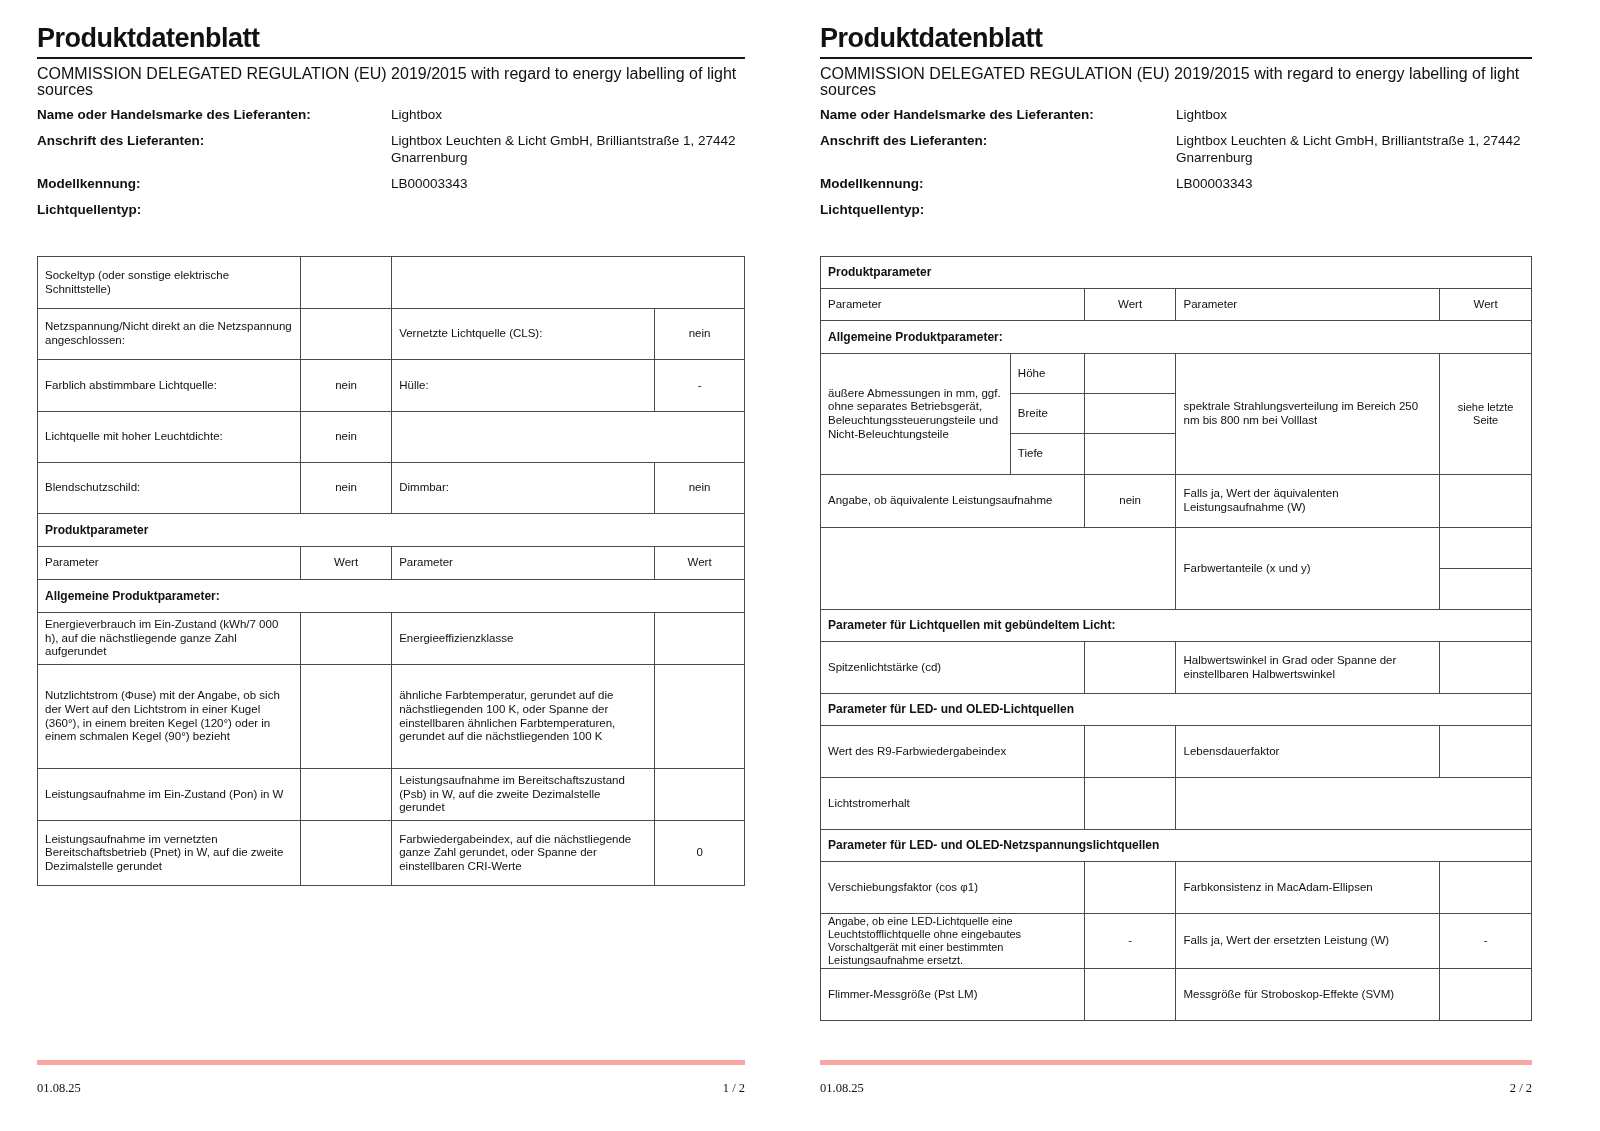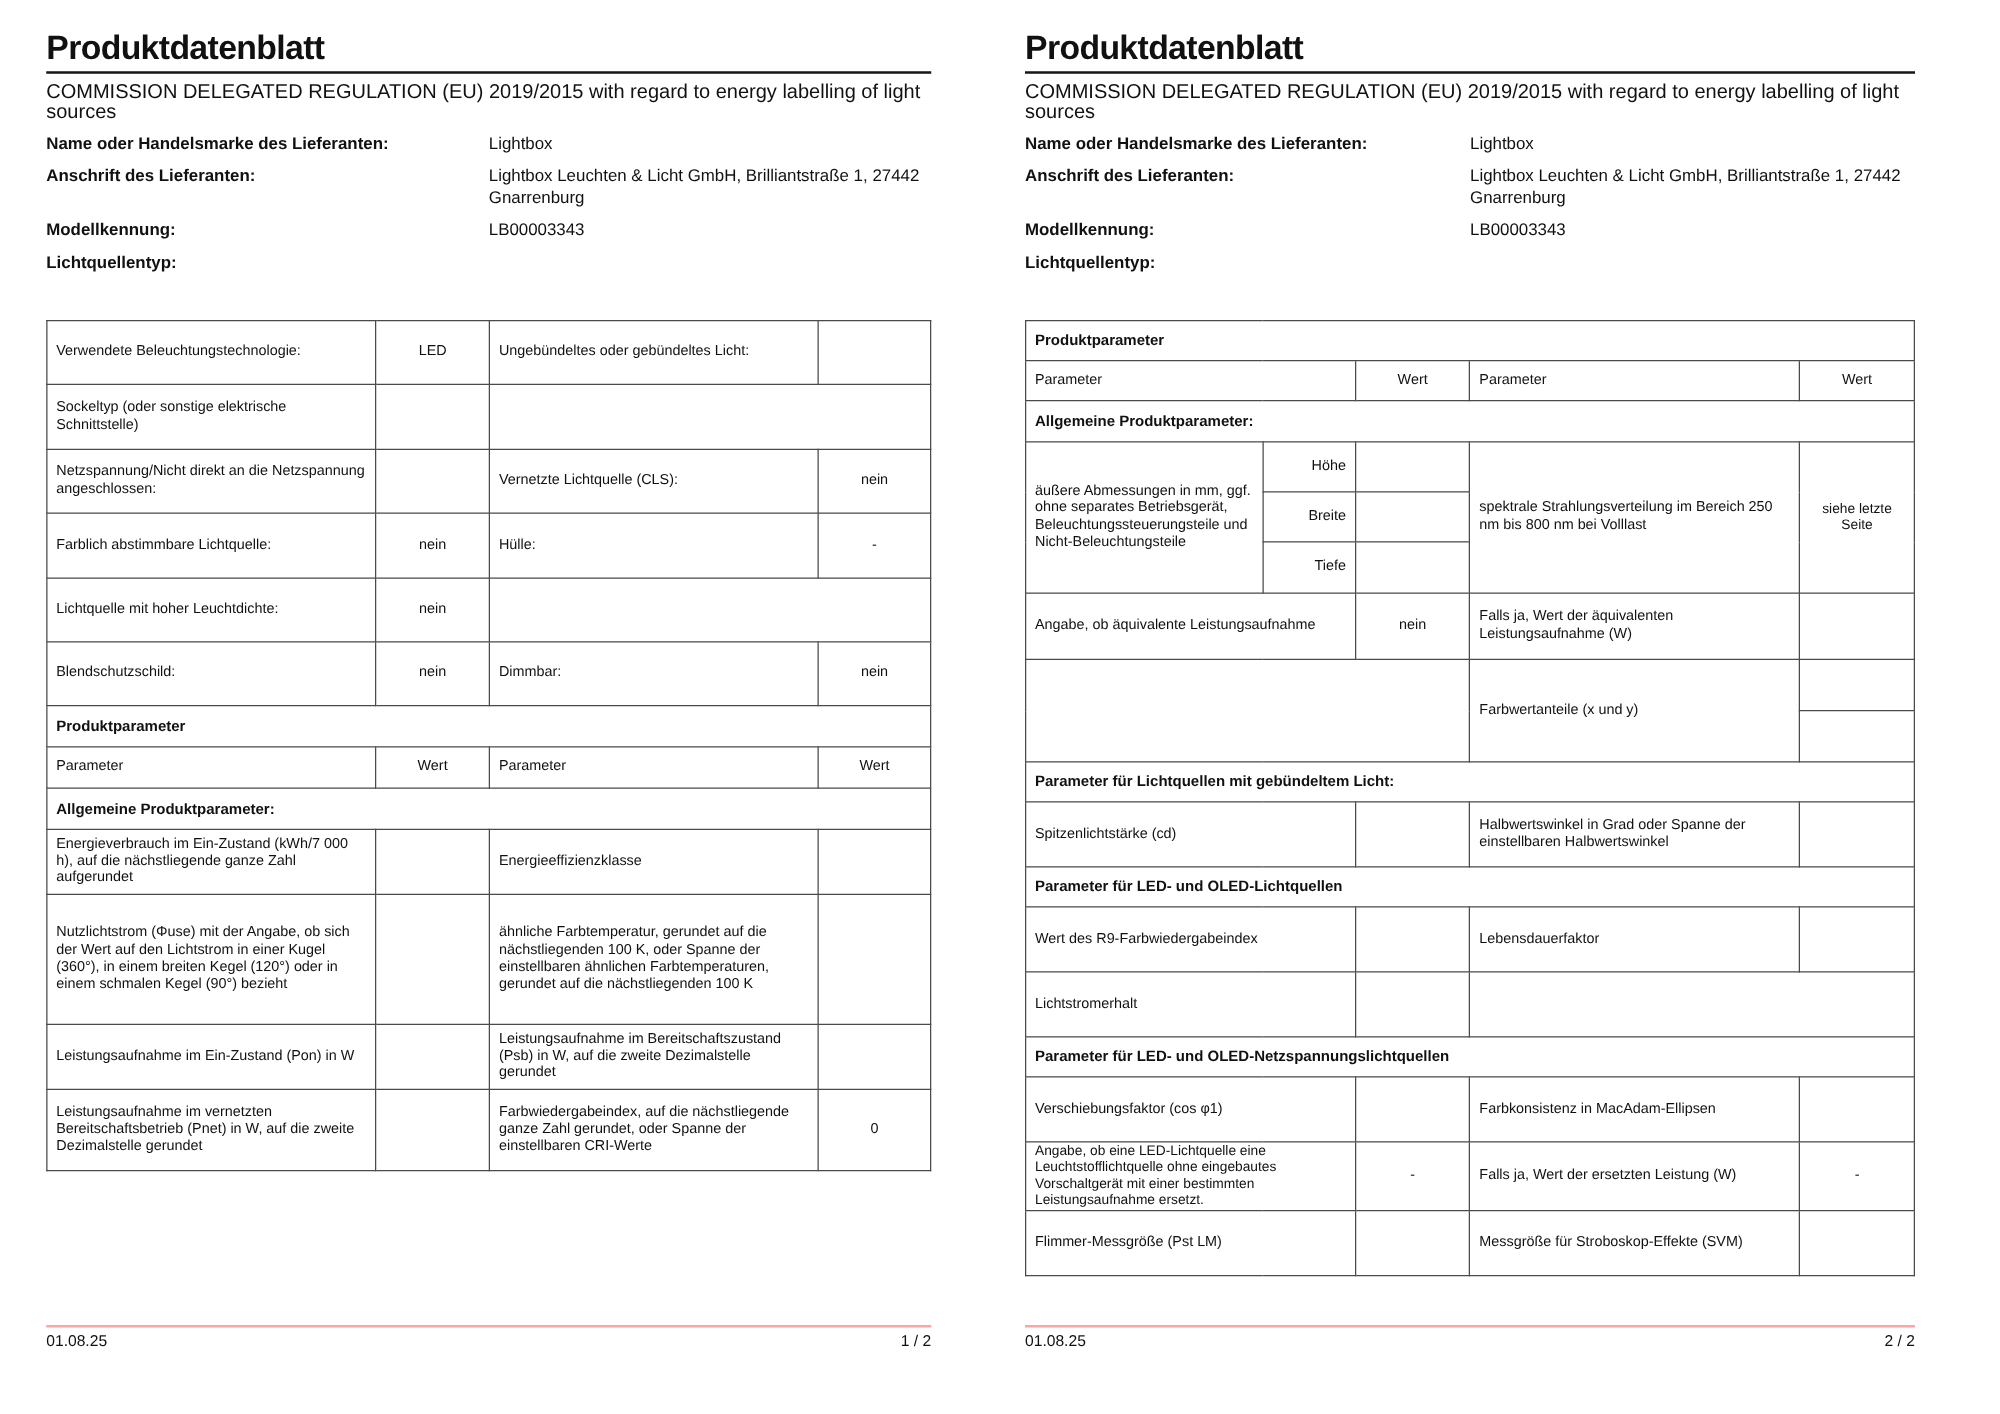--- a/index.html
+++ b/index.html
@@ -25,29 +25,29 @@
   table.sheet {
     width:100%; border-collapse:collapse; table-layout:fixed;
     margin-top:38px; font-size:11.5px; line-height:1.18; color:#111;
   }
   table.sheet td {
     border:1px solid #4a4a4a; padding:1px 7px; vertical-align:middle;
     word-wrap:break-word;
   }
   td.sect { font-weight:bold; font-size:12px; }
   td.val  { text-align:center; padding:1px 3px; }
-  td.sub  { text-align:right; }
+  td.sub  { text-align:left; }
   td.blank{ border:none; }
   td.small{ font-size:11px; }
 
   .pfooter {
     position:absolute; left:0; right:0; top:1060px;
-    border-top:2px solid #fca5a5; padding-top:4px;
+    border-top:5px solid #fca5a5; padding-top:16px;
     display:flex; justify-content:space-between;
-    font-size:12.5px; line-height:15px;
+    font-size:12.5px; line-height:15px;font-family:Liberation Serif, serif;
   }
 </style>
 </head>
 <body>
 
 <section class="page page-1">
   <div class="title-wrap">
     <h1 class="doc-title">Produktdatenblatt</h1>
   </div>
   <div class="subtitle">COMMISSION DELEGATED REGULATION (EU) 2019/2015 with regard to energy labelling of light sources</div>
@@ -72,26 +72,20 @@
   </div>
 
   <table class="sheet">
     <colgroup>
         <col style="width:37.2%">
         <col style="width:12.9%">
         <col style="width:37.2%">
         <col style="width:12.7%">
       </colgroup>
     <tbody>
-        <tr style="height:51px">
-      <td>Verwendete Beleuchtungstechnologie:</td>
-      <td class="val">LED</td>
-      <td>Ungebündeltes oder gebündeltes Licht:</td>
-      <td class="val"></td>
-    </tr>
     <tr style="height:52px">
       <td>Sockeltyp (oder sonstige elektrische Schnittstelle)</td>
       <td class="val"></td>
       <td class="val" colspan="2"></td>
     </tr>
     <tr style="height:51px">
       <td>Netzspannung/Nicht direkt an die Netzspannung angeschlossen:</td>
       <td class="val"></td>
       <td>Vernetzte Lichtquelle (CLS):</td>
       <td class="val">nein</td>

